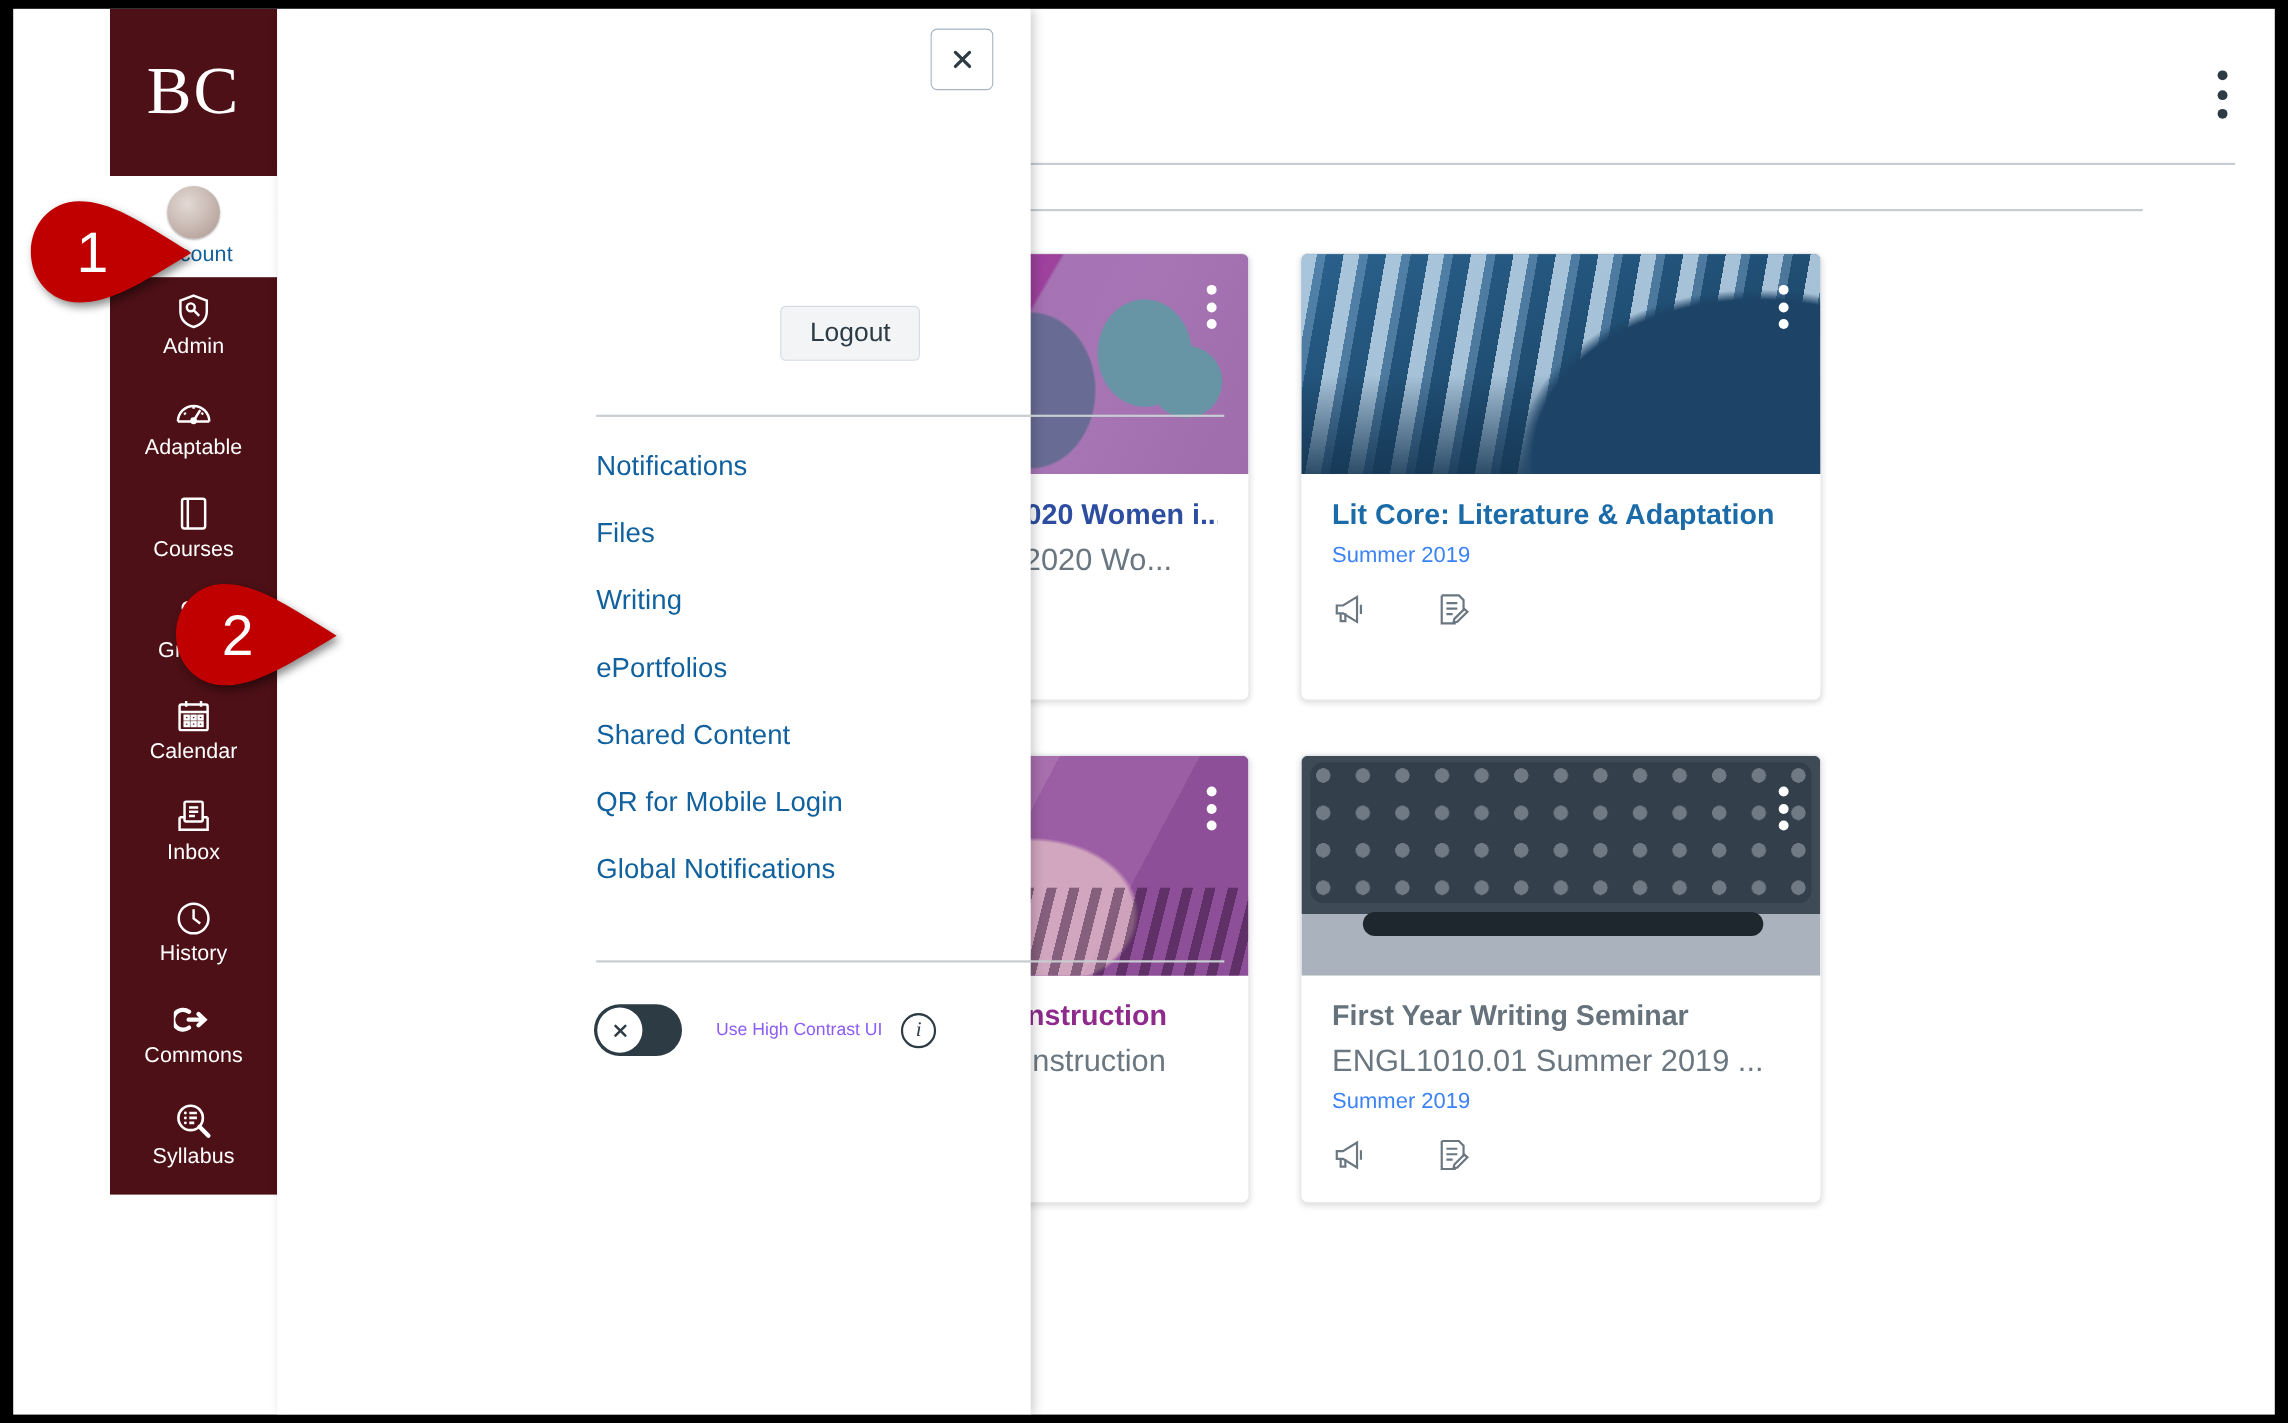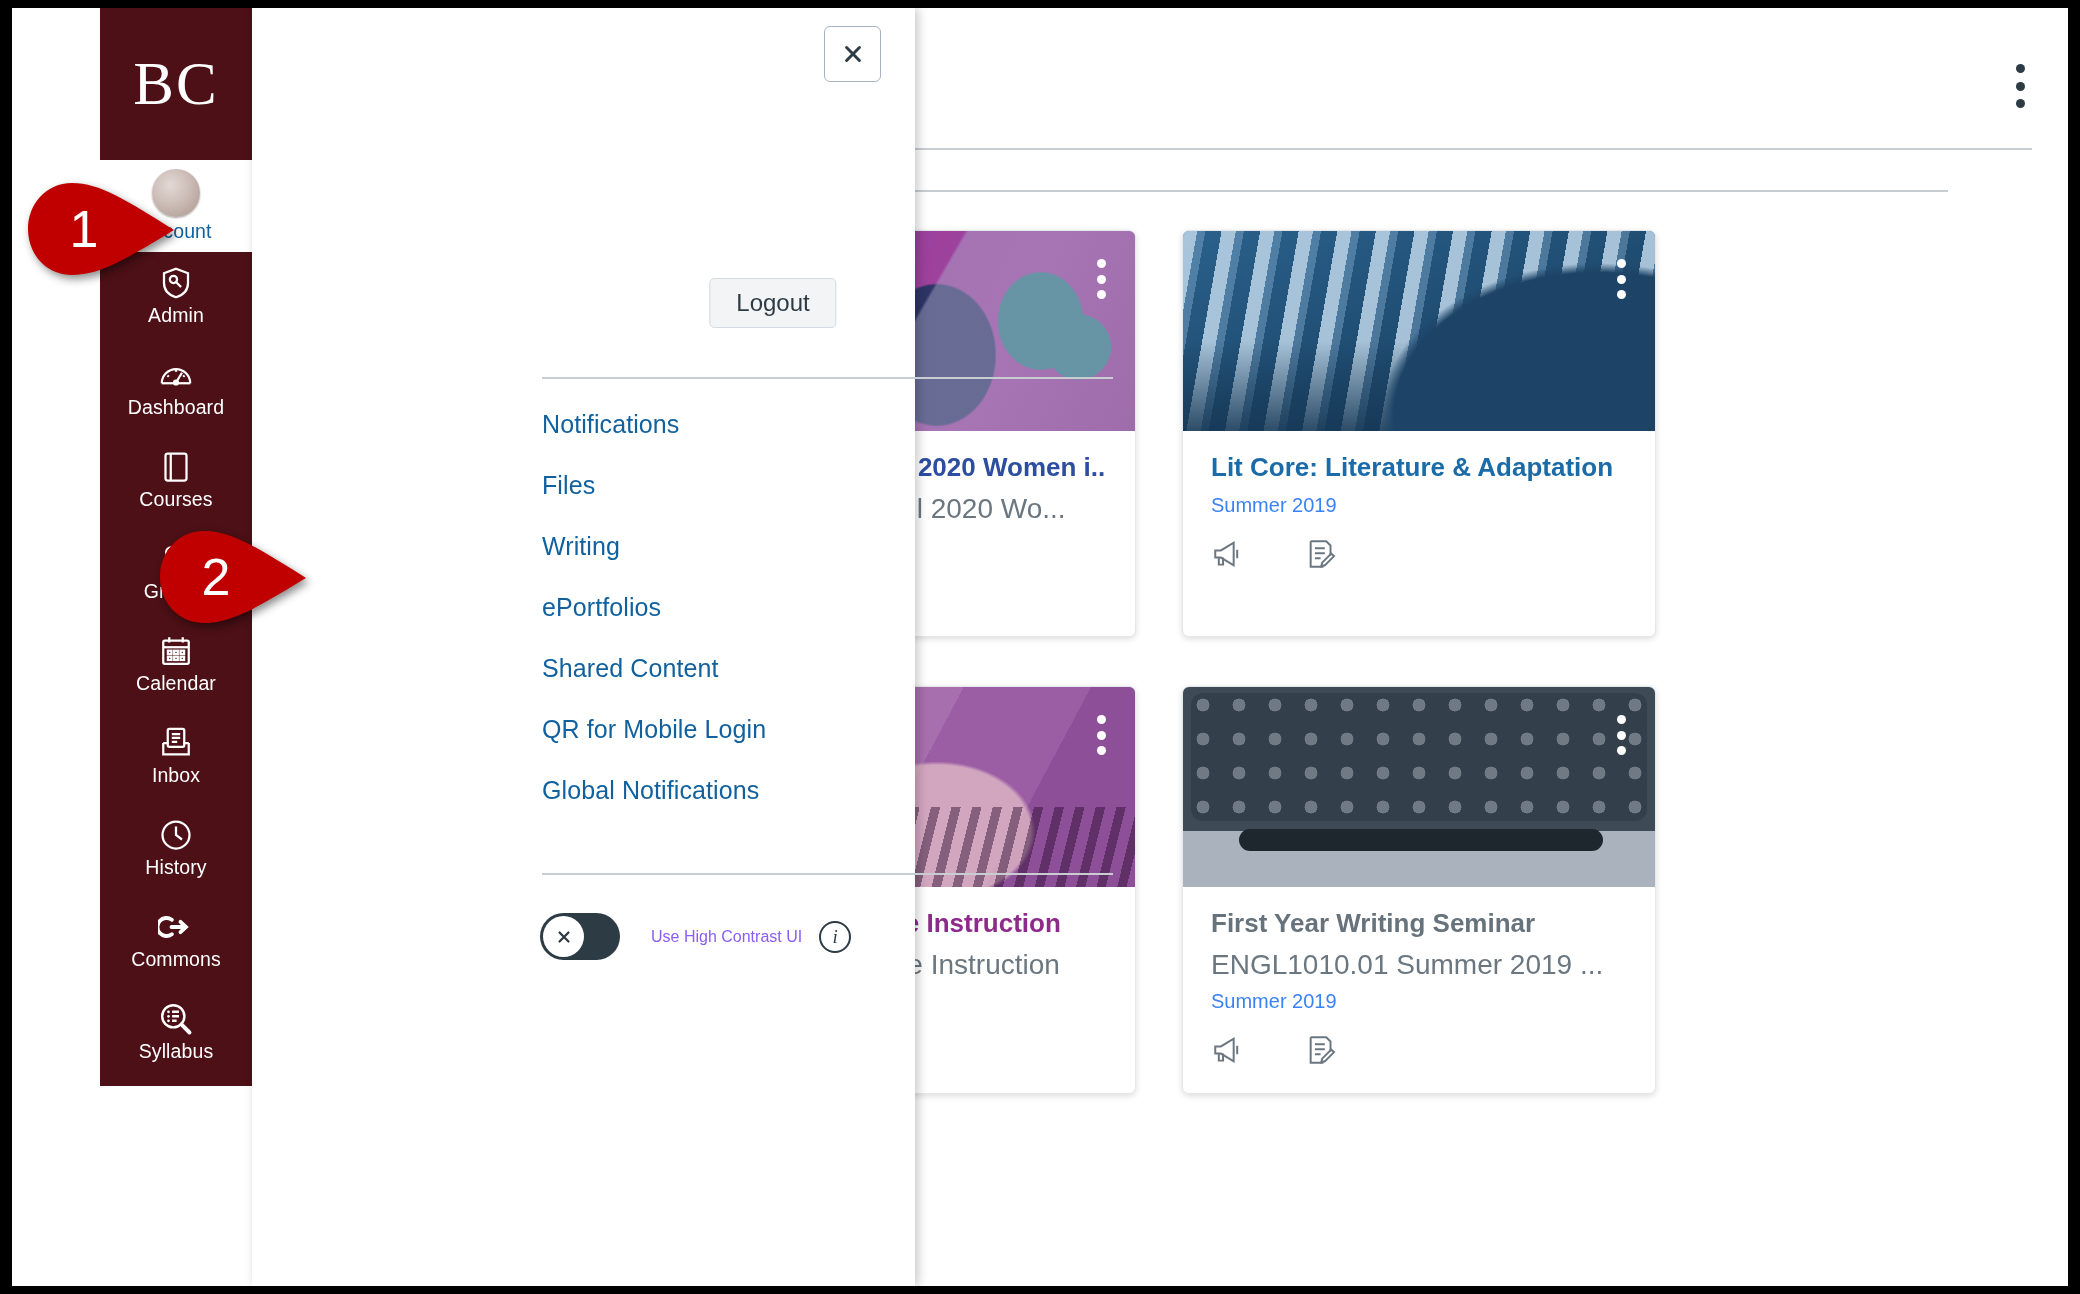--- a/index.html
+++ b/index.html
@@ -69,20 +69,21 @@
   }
 
   
   #account-tray {
     position: absolute;
     left: 240px; top: 0px;
     width: 663px; height: 1278px;
     background: #ffffff;
     box-shadow: 3px 0 10px rgba(0,0,0,.22);
     z-index: 50;
+    padding-left: 22px;
   }
   #tray-close {
     position: absolute;
     right: 34px; top: 18px;
     width: 57px; height: 56px;
     border: 1px solid #a5b3c2;
     border-radius: 6px;
     background: #ffffff;
     display: flex; align-items: center; justify-content: center;
     cursor: pointer;
@@ -541,21 +542,21 @@
       <a class="nav-item" href="#">
         <span class="nav-icon">
           <svg viewBox="0 0 24 24" fill="none" stroke="#fff" stroke-width="1.5">
             <path d="M2.5 17.5a9.5 9.5 0 0 1 19 0"></path>
               <path d="M2.5 17.5h19"></path>
             <path d="M12 17l4-6.5"></path>
               <circle cx="12" cy="17" r="1.3" fill="#fff"></circle>
             <path d="M6.3 12.3l.9.9M17.7 12.3l-.9.9M12 8.6v1.2"></path>
           </svg>
         </span>
-        <span class="nav-label">Dashboard</span>
+        <span class="nav-label">Adaptable</span>
       </a>
 
       <a class="nav-item" href="#">
         <span class="nav-icon">
           <svg viewBox="0 0 24 24" fill="none" stroke="#fff" stroke-width="1.5">
             <rect x="5" y="3" width="14" height="18" rx="1.5"></rect>
               <path d="M8.5 3v18"></path>
           </svg>
         </span>
         <span class="nav-label">Courses</span>

